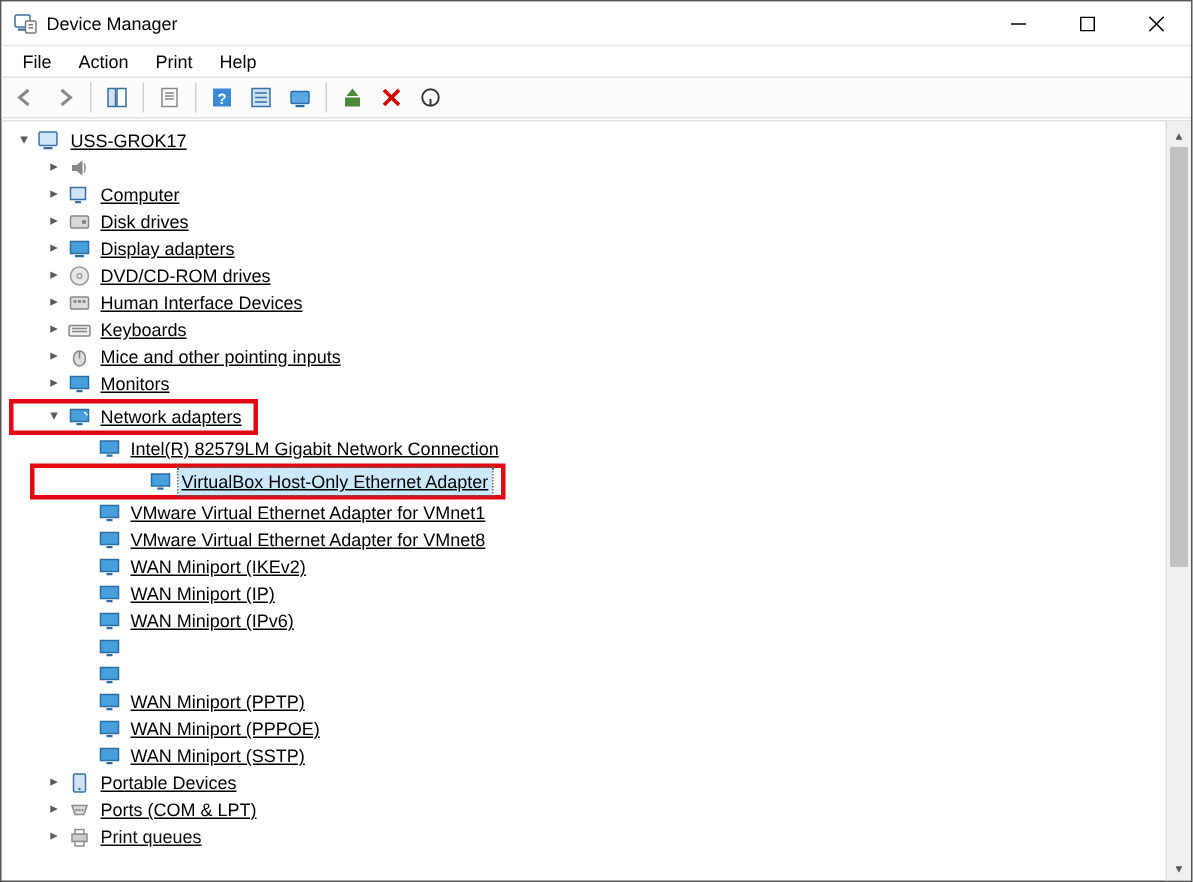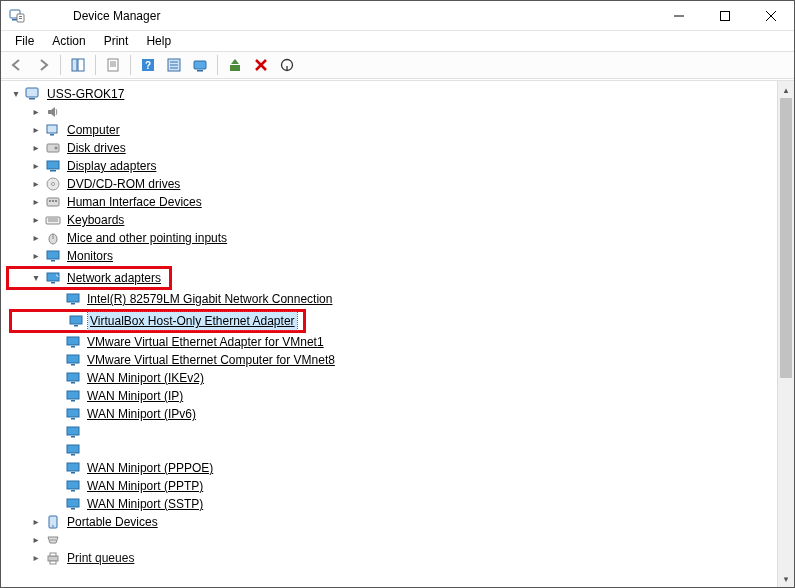--- a/index.html
+++ b/index.html
@@ -16,21 +16,20 @@
     position: relative;
   }
   
   .titlebar {
     height: 30px;
     display: flex;
     align-items: center;
     padding-left: 8px;
     border-bottom: 1px solid #e5e5e5;
     background: #fff;
-    gap: 42px;
   }
   .titlebar .app-icon { width: 16px; height: 16px; margin-right: 6px; }
   .title-text { flex: 1; font-size: 12px; }
   .win-controls { display: flex; height: 100%; }
   .win-btn {
     width: 46px; height: 100%;
     display: flex; align-items: center; justify-content: center;
     font-family: "Segoe UI Symbol", sans-serif;
   }
   
@@ -385,21 +384,21 @@
     <span class="chevron none">▸</span>
     <span class="dev-icon">
           <svg width="16" height="16">
             <rect x="2" y="3" width="12" height="8" fill="#48a0dc" stroke="#2b6ca3"></rect>
             <rect x="6" y="12" width="4" height="1.5" fill="#2b6ca3"></rect>
           </svg>
         </span>
     <span class="label">Intel(R) 82579LM Gigabit Network Connection</span>
   </div>
 
-  <div style="display:inline-block;margin-left:4px;" class="hl-red">
+  <div style="display:inline-block;margin-left:15px;padding-left:20px;" class="hl-red">
     <div class="tree-row selected" style="padding-right:6px;">
       <span class="indent" style="width:40px"></span>
       <span class="chevron none">▸</span>
       <span class="dev-icon">
             <svg width="16" height="16">
               <rect x="2" y="3" width="12" height="8" fill="#48a0dc" stroke="#2b6ca3"></rect>
               <rect x="6" y="12" width="4" height="1.5" fill="#2b6ca3"></rect>
             </svg>
           </span>
       <span class="label">VirtualBox Host-Only Ethernet Adapter</span>
@@ -419,21 +418,21 @@
   </div>
   <div class="tree-row">
     <span class="indent" style="width:44px"></span>
     <span class="chevron none">▸</span>
     <span class="dev-icon">
           <svg width="16" height="16">
             <rect x="2" y="3" width="12" height="8" fill="#48a0dc" stroke="#2b6ca3"></rect>
             <rect x="6" y="12" width="4" height="1.5" fill="#2b6ca3"></rect>
           </svg>
         </span>
-    <span class="label">VMware Virtual Ethernet Computer for VMnet8</span>
+    <span class="label">VMware Virtual Ethernet Adapter for VMnet8</span>
   </div>
   <div class="tree-row">
     <span class="indent" style="width:44px"></span>
     <span class="chevron none">▸</span>
     <span class="dev-icon">
           <svg width="16" height="16">
             <rect x="2" y="3" width="12" height="8" fill="#48a0dc" stroke="#2b6ca3"></rect>
             <rect x="6" y="12" width="4" height="1.5" fill="#2b6ca3"></rect>
           </svg>
         </span>
@@ -483,32 +482,32 @@
   </div>
   <div class="tree-row">
     <span class="indent" style="width:44px"></span>
     <span class="chevron none">▸</span>
     <span class="dev-icon">
           <svg width="16" height="16">
             <rect x="2" y="3" width="12" height="8" fill="#48a0dc" stroke="#2b6ca3"></rect>
             <rect x="6" y="12" width="4" height="1.5" fill="#2b6ca3"></rect>
           </svg>
         </span>
+    <span class="label">WAN Miniport (PPTP)</span>
+  </div>
+  <div class="tree-row">
+    <span class="indent" style="width:44px"></span>
+    <span class="chevron none">▸</span>
+    <span class="dev-icon">
+          <svg width="16" height="16">
+            <rect x="2" y="3" width="12" height="8" fill="#48a0dc" stroke="#2b6ca3"></rect>
+            <rect x="6" y="12" width="4" height="1.5" fill="#2b6ca3"></rect>
+          </svg>
+        </span>
     <span class="label">WAN Miniport (PPPOE)</span>
-  </div>
-  <div class="tree-row">
-    <span class="indent" style="width:44px"></span>
-    <span class="chevron none">▸</span>
-    <span class="dev-icon">
-          <svg width="16" height="16">
-            <rect x="2" y="3" width="12" height="8" fill="#48a0dc" stroke="#2b6ca3"></rect>
-            <rect x="6" y="12" width="4" height="1.5" fill="#2b6ca3"></rect>
-          </svg>
-        </span>
-    <span class="label">WAN Miniport (PPTP)</span>
   </div>
   <div class="tree-row">
     <span class="indent" style="width:44px"></span>
     <span class="chevron none">▸</span>
     <span class="dev-icon">
           <svg width="16" height="16">
             <rect x="2" y="3" width="12" height="8" fill="#48a0dc" stroke="#2b6ca3"></rect>
             <rect x="6" y="12" width="4" height="1.5" fill="#2b6ca3"></rect>
           </svg>
         </span>
@@ -532,20 +531,21 @@
     <span class="indent" style="width:24px"></span>
     <span class="chevron">▸</span>
     <span class="dev-icon">
           <svg width="16" height="16">
             <path d="M3 5h10l-2 6H5z" fill="#ddd" stroke="#888"></path>
             <circle cx="6" cy="8" r="0.8" fill="#888"></circle>
             <circle cx="8" cy="8" r="0.8" fill="#888"></circle>
             <circle cx="10" cy="8" r="0.8" fill="#888"></circle>
           </svg>
         </span>
+    <span class="label">Ports (COM &amp; LPT)</span>
   </div>
 
   <div class="tree-row" style="opacity:0.95;">
     <span class="indent" style="width:24px"></span>
     <span class="chevron">▸</span>
     <span class="dev-icon">
           <svg width="16" height="16">
             <rect x="3" y="6" width="10" height="5" fill="#ccc" stroke="#888"></rect>
             <rect x="5" y="3" width="6" height="3" fill="#fff" stroke="#888"></rect>
             <rect x="5" y="11" width="6" height="3" fill="#fff" stroke="#888"></rect>

